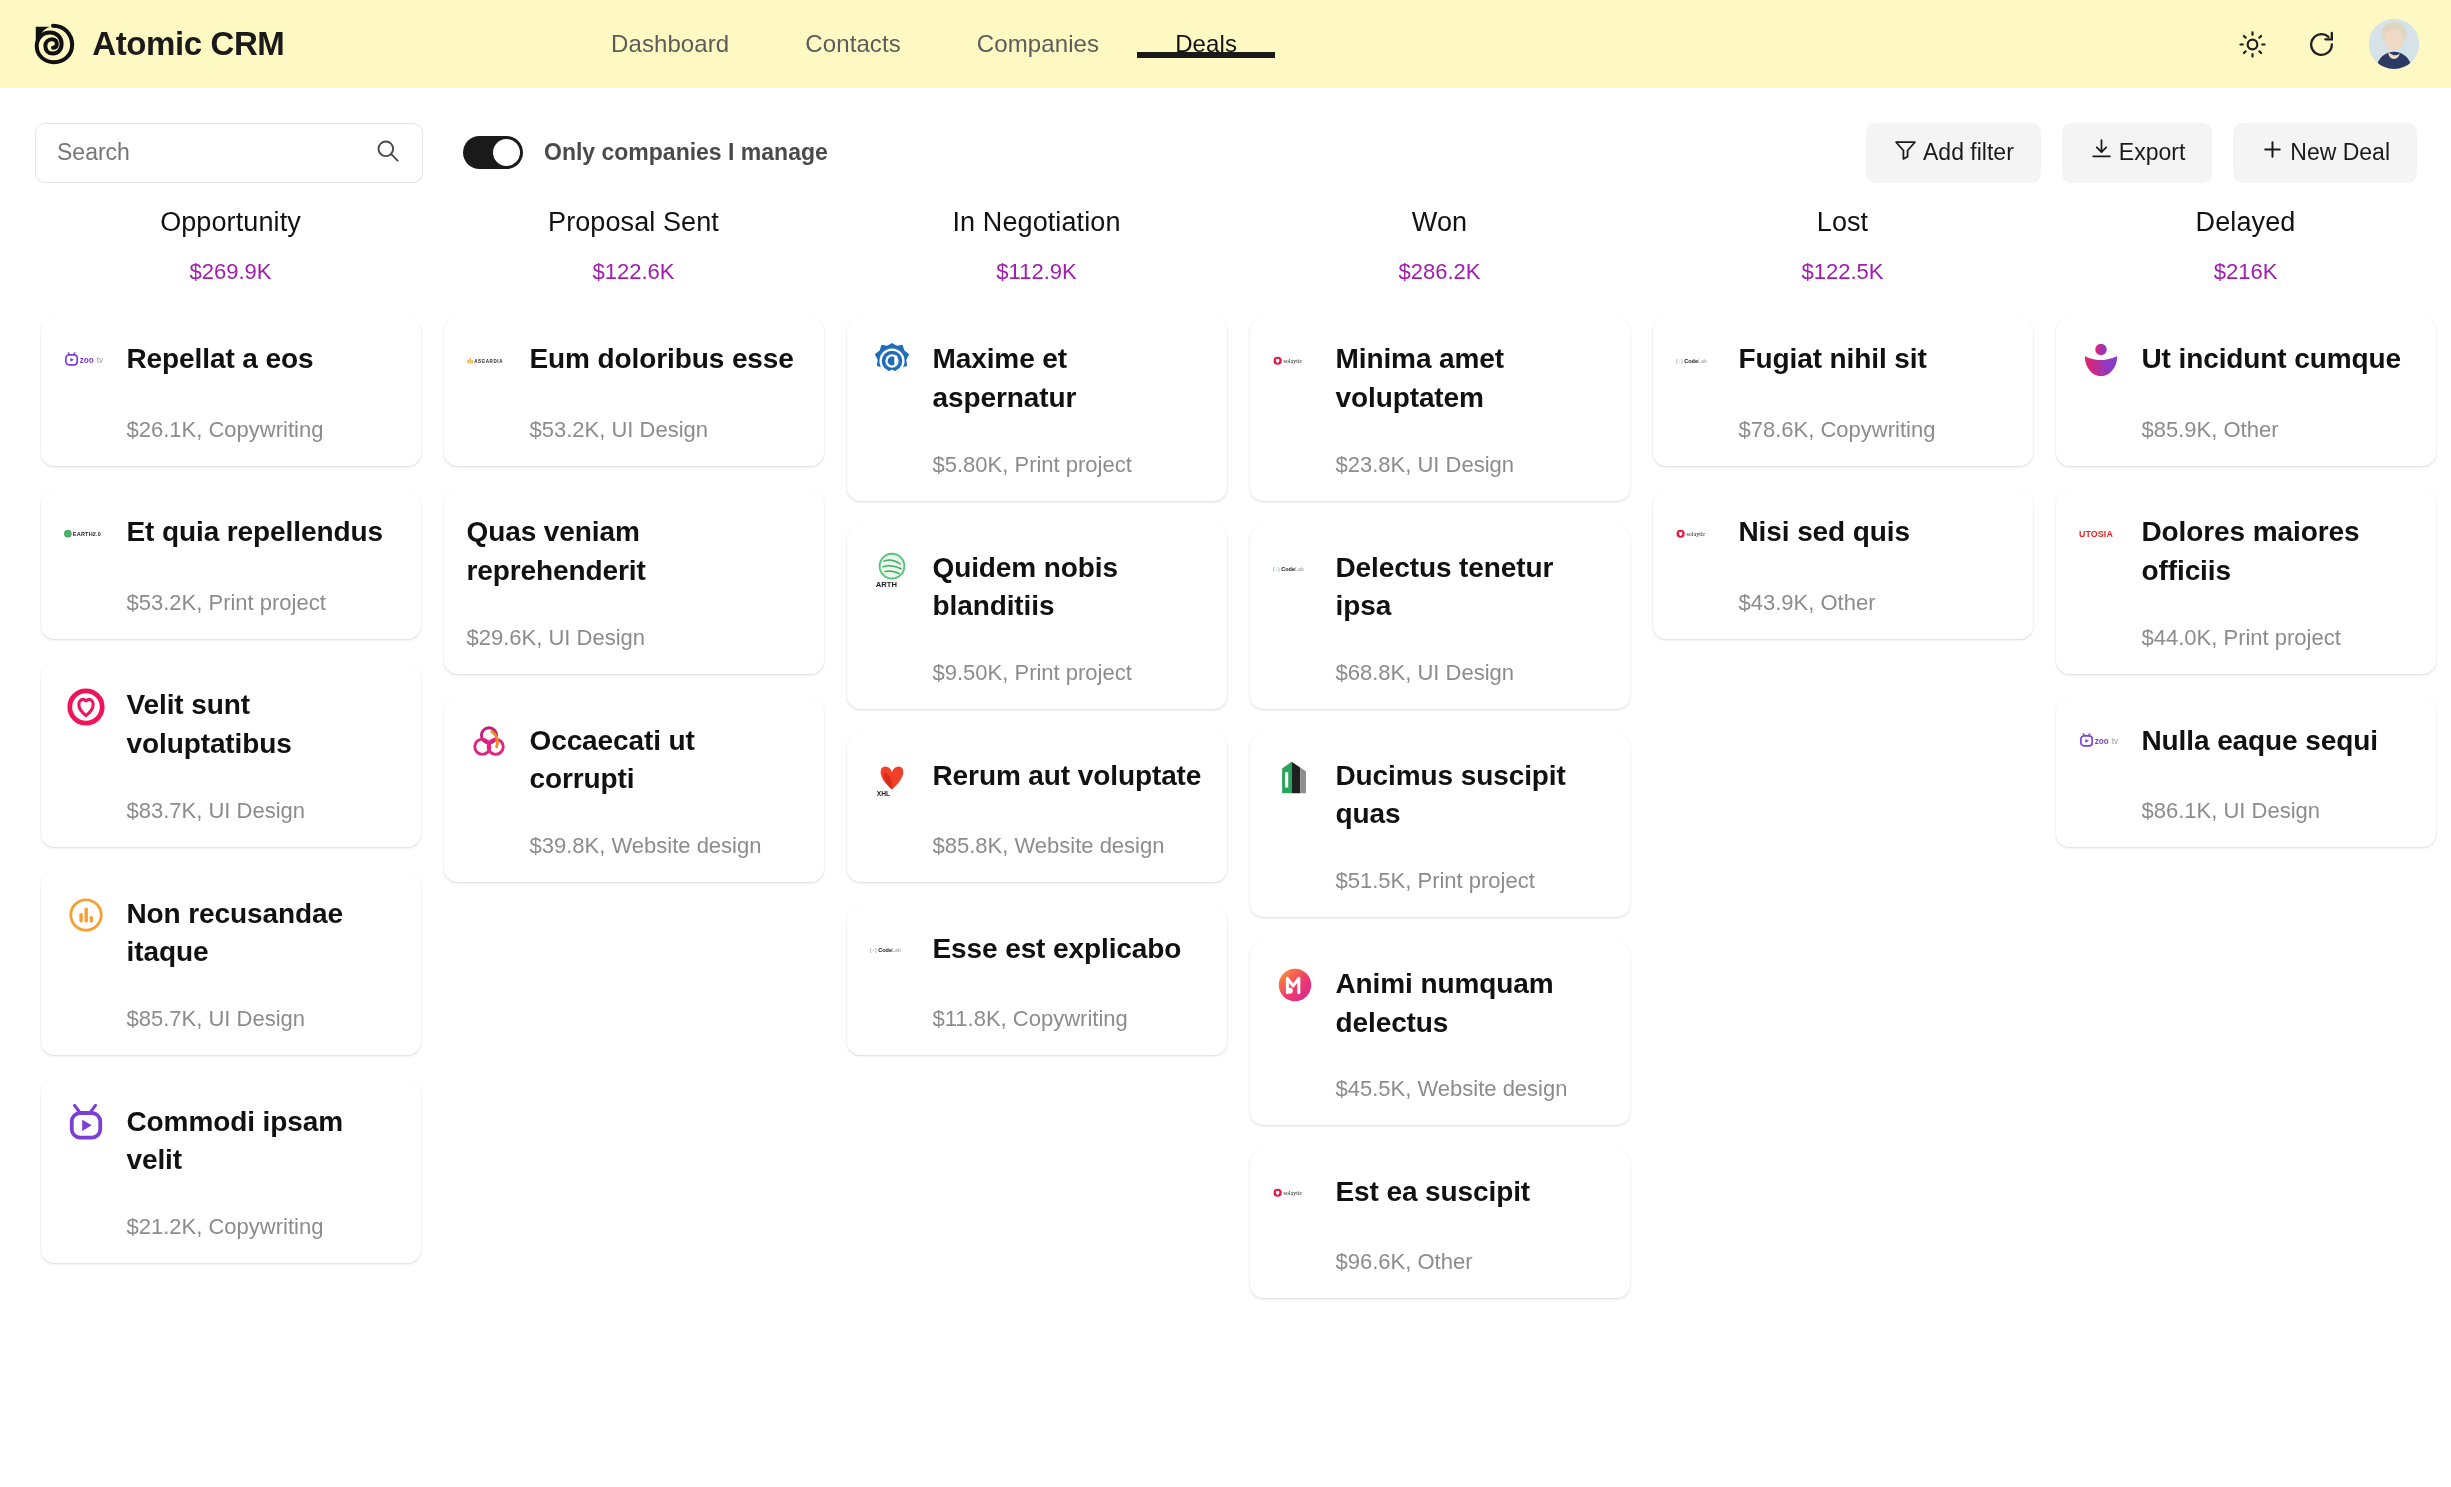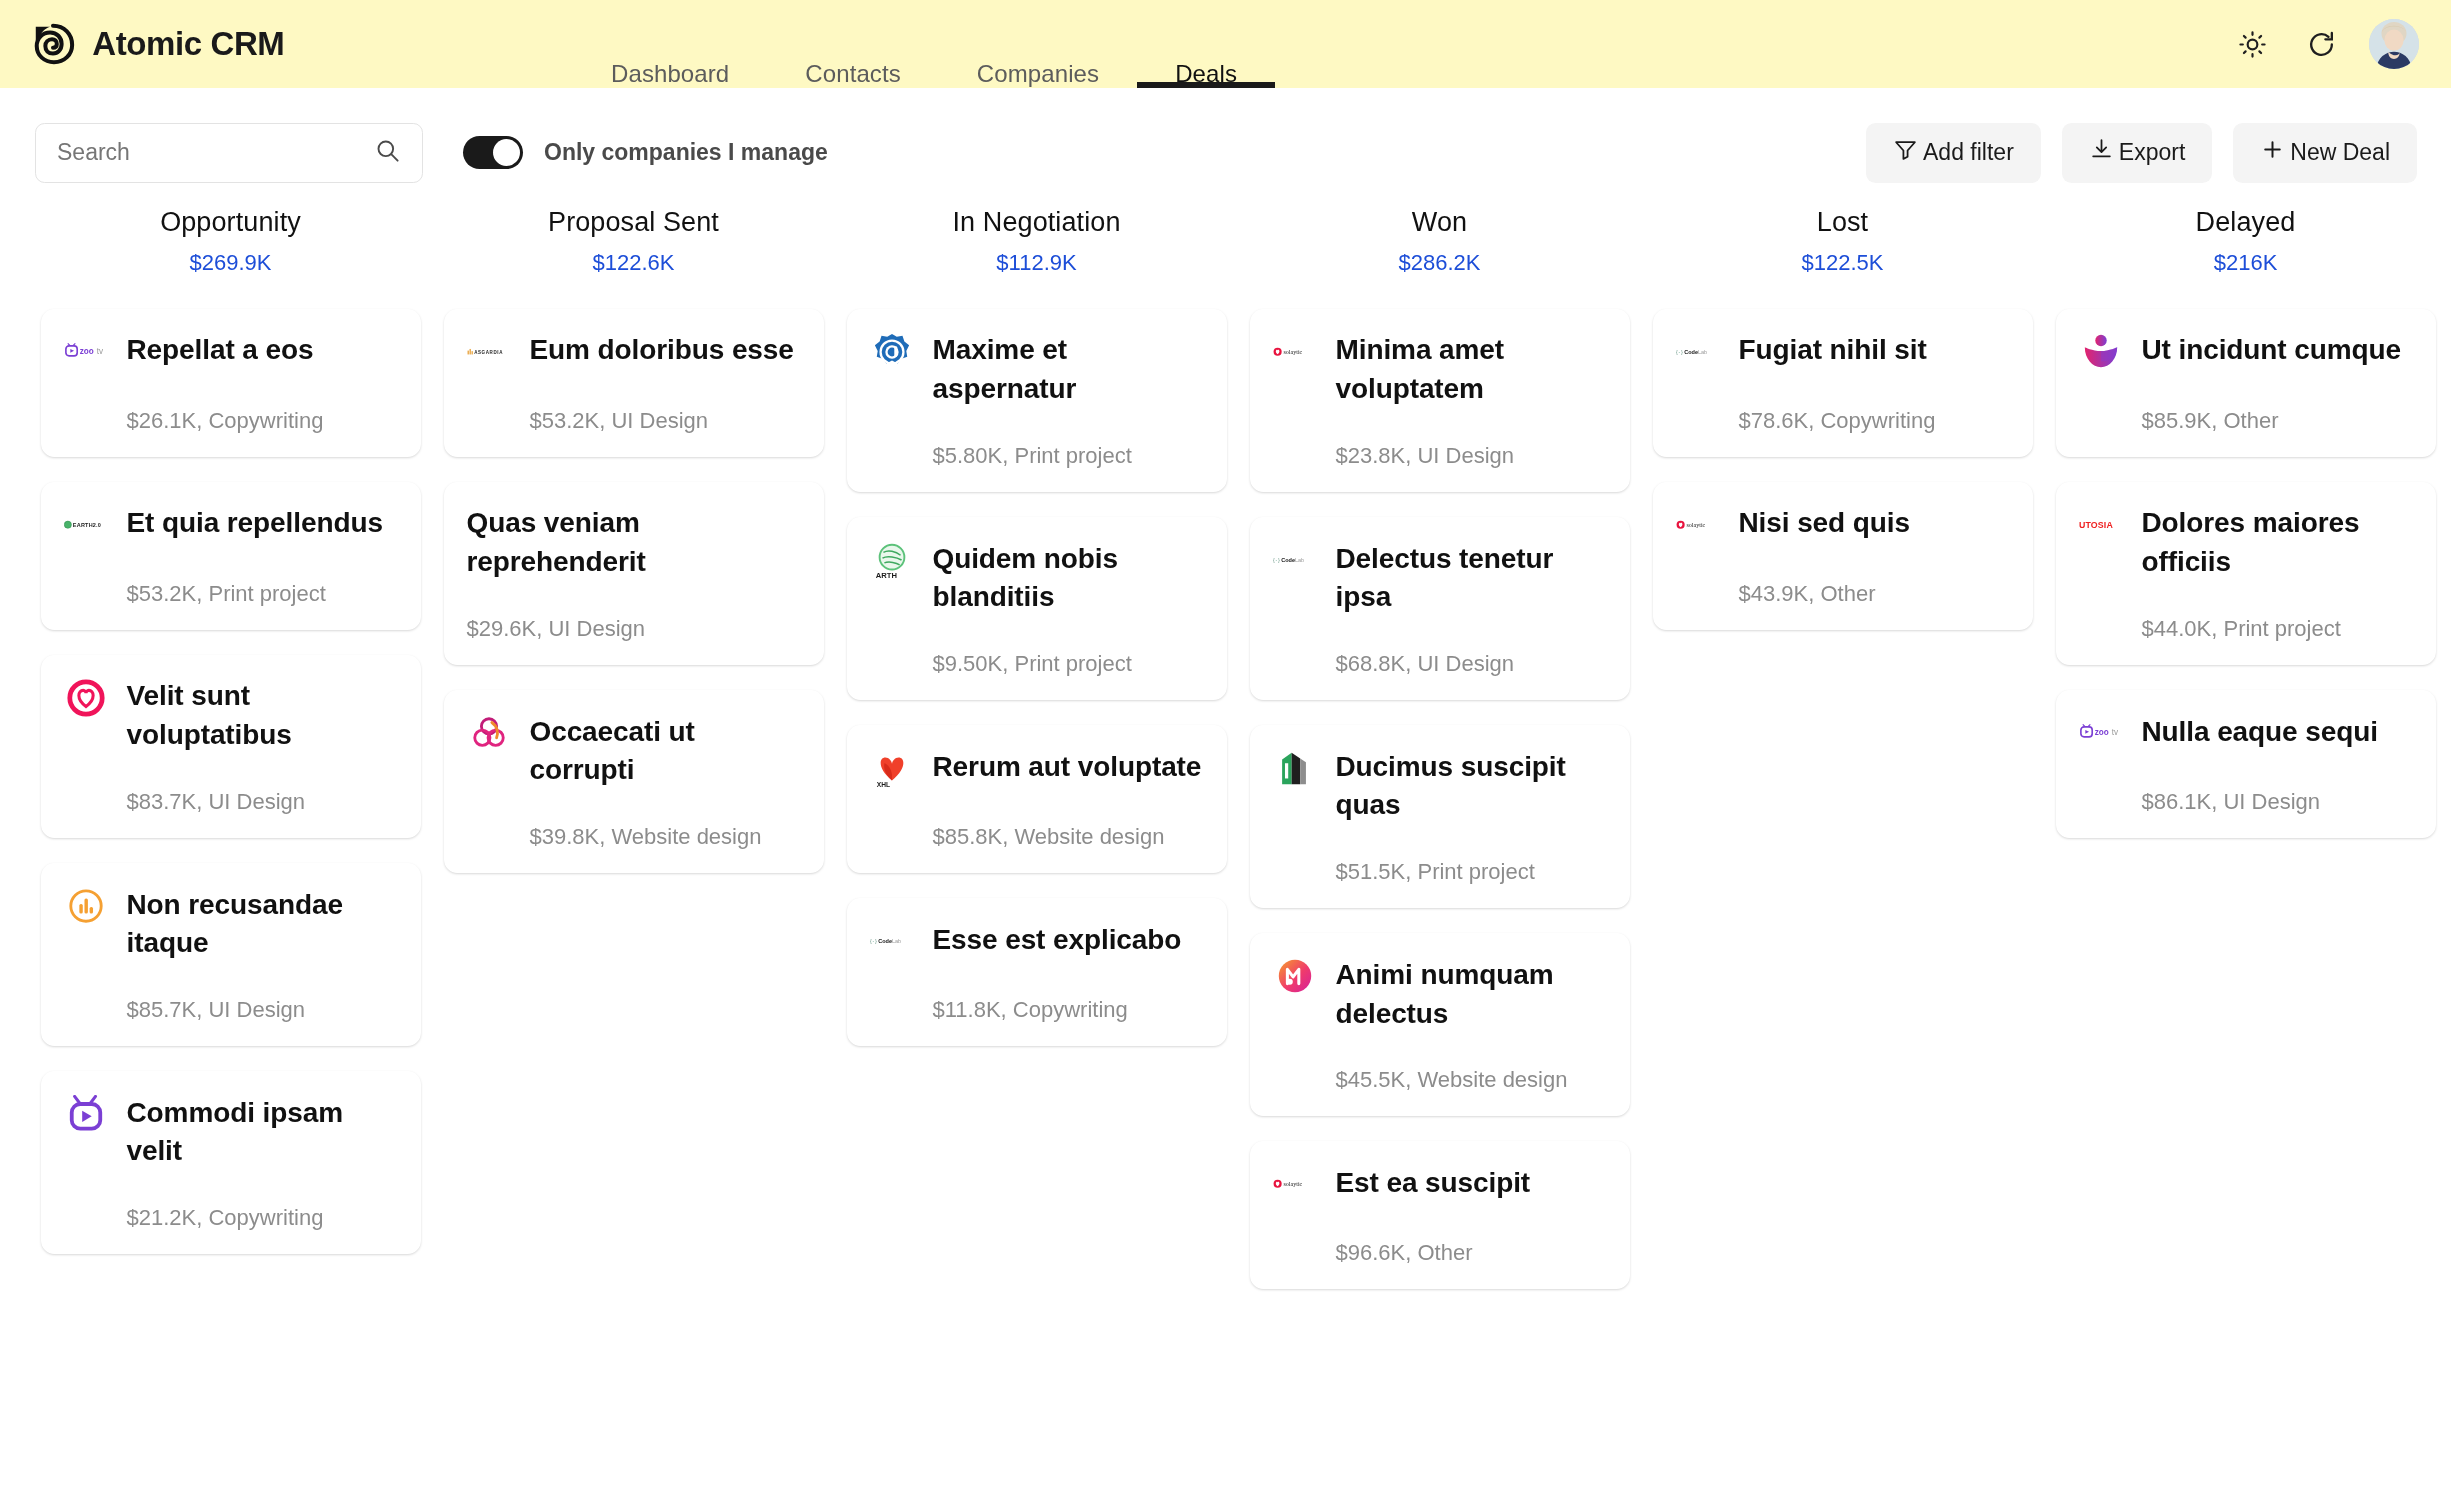--- a/index.html
+++ b/index.html
@@ -28,21 +28,21 @@
   .brand-logo { width: 44px; height: 44px; display: block; }
   .brand-title {
     font-size: 33px;
     font-weight: 700;
     color: #1a1a1a;
     letter-spacing: -0.4px;
     white-space: nowrap;
   }
   .nav {
     display: flex;
-    align-items: flex-end;
+    align-items: center;
     height: 88px;
     flex: 0 0 auto;
     margin-left: 35px;
   }
   .nav-tab {
     display: flex;
     align-items: center;
     justify-content: center;
     padding: 0 38px;
     font-size: 24px;
@@ -167,22 +167,22 @@
   }
   .col-head { text-align: center; padding-bottom: 9.6px; }
   .col-title {
     font-size: 27px;
     font-weight: 400;
     color: #111111;
     letter-spacing: 0.1px;
   }
   .col-amount {
     font-size: 22px;
-    color: #1d4ed8;
-    margin-top: 12px;
+    color: #a21caf;
+    margin-top: 21px;
   }
   .cards { padding: 23px 11.5px 0 11.5px; display: flex; flex-direction: column; gap: 25px; }
   .card {
     background: #ffffff;
     border-radius: 13.4px;
     box-shadow: 0 1px 2.9px rgba(0,0,0,0.10), 0 1px 1.9px rgba(0,0,0,0.06);
     padding: 21px 23px 23px 23px;
     cursor: pointer;
   }
   .card-top { display: flex; align-items: flex-start; gap: 19px; }

